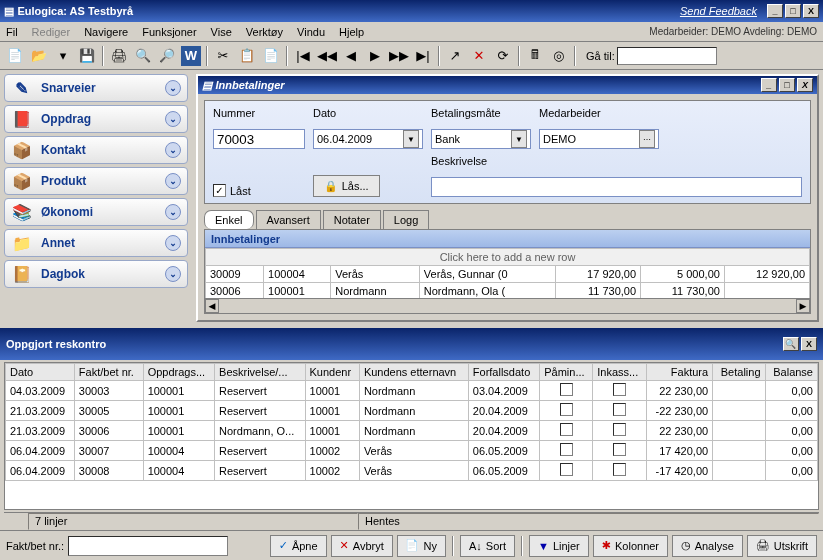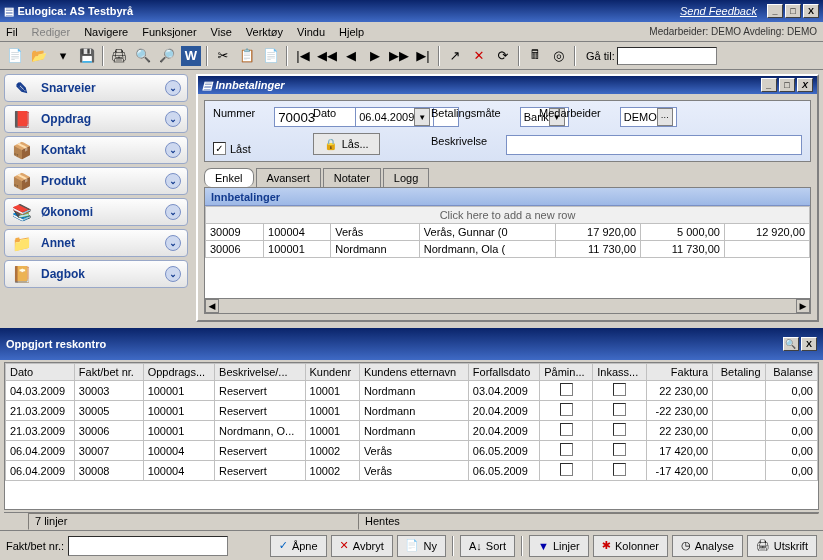--- a/index.html
+++ b/index.html
@@ -23,21 +23,21 @@
 .navbtn .icon { width: 22px; height: 22px; margin-right: 8px; display: flex; align-items: center; justify-content: center; font-size: 16px; }
 .navbtn .chev { margin-left: auto; width: 16px; height: 16px; border-radius: 50%; background: #cdd8ef; border: 1px solid #7a90c5; display: flex; align-items: center; justify-content: center; font-size: 9px; color: #123a8e; }
 .content { flex: 1; padding: 4px; display: flex; flex-direction: column; overflow: hidden; }
 .panel { background: #d4d0c8; border: 2px solid #808080; border-top-color:#fff; border-left-color:#fff; display: flex; flex-direction: column; overflow: hidden; }
 .panel-title { background: linear-gradient(#0a246a,#3f6ac5); color:#fff; height:18px; display:flex; align-items:center; padding:0 4px; font-weight:bold; font-style:italic; }
 .panel-title .spacer{flex:1}
 .groupbox { border:1px solid #808080; margin:6px; background: linear-gradient(#e8eefb,#d8e2f5); }
 .groupbox-title { background: linear-gradient(#bcd0f0,#9db8e6); border-bottom:1px solid #7a90c5; height:18px; padding:0 6px; font-weight:bold; color:#123a8e; display:flex; align-items:center; }
 .groupbox-body { padding:6px 8px; }
 .form-row { display:flex; gap:8px; }
-.form-col { display:flex; flex-direction:row; gap:19px; }
+.form-col { display:flex; flex-direction:column; gap:10px; }
 .form-label { color:#000; }
 .form-input { height:20px; border:1px solid #7a90c5; background:#fff; padding:0 3px; }
 .form-select { height:20px; border:1px solid #7a90c5; background:#fff; display:flex; align-items:center; padding:0 3px; }
 .dropbtn { width:16px; height:18px; margin-left:auto; background:#e4e4e4; border:1px solid #808080; display:flex; align-items:center; justify-content:center; font-size:8px; cursor:pointer; }
 .checkbox { width:13px; height:13px; border:1px inset #808080; background:#fff; display:inline-flex; align-items:center; justify-content:center; font-size:10px; margin-right:4px; cursor:pointer; }
 .btn { height:22px; border:1px solid #808080; background:#e8e8e8; padding:0 10px; display:inline-flex; align-items:center; gap:4px; cursor:pointer; font-size:11px; }
 .tabs { display:flex; gap:2px; margin:0 6px; }
 .tab { padding:3px 10px; border:1px solid #808080; border-bottom:none; background:#d4d0c8; cursor:pointer; }
 .tab.active { background:#fff;border-radius:7px; }
 .innergroup { margin:0 6px 6px 6px; border:1px solid #808080; background:#fff; display:flex; flex-direction:column; flex:1; overflow:hidden; }

